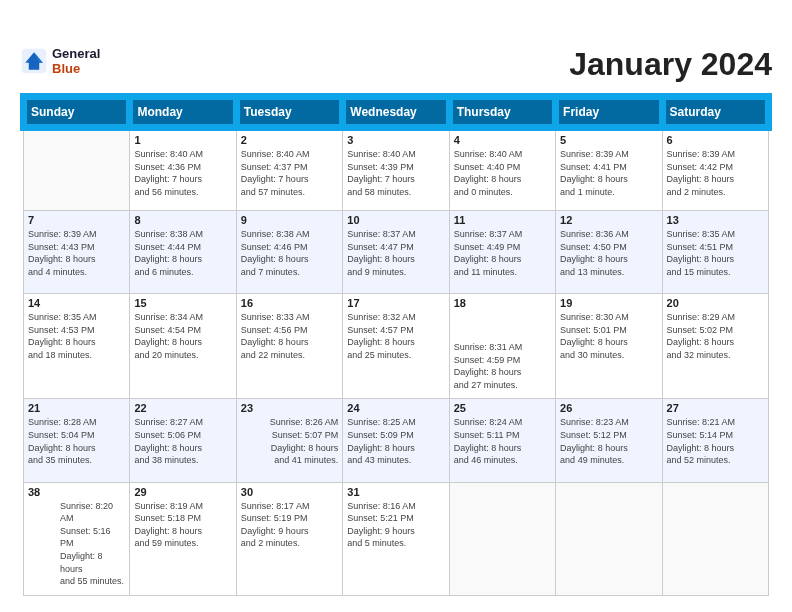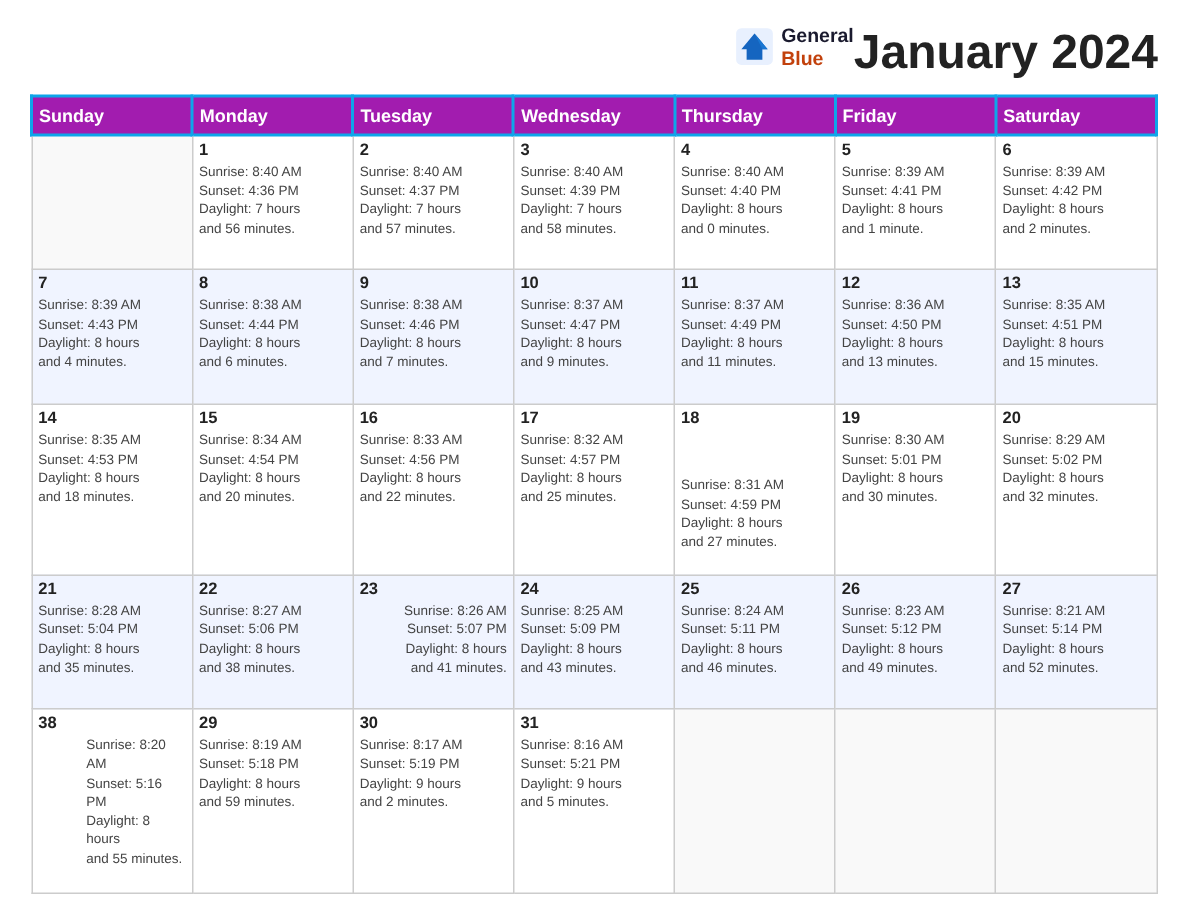--- a/index.html
+++ b/index.html
@@ -12,23 +12,24 @@
     }
     .page {
       width: 792px;
       height: 612px;
       padding: 16px 20px;
       display: flex;
       flex-direction: column;
     }
     .header {
       display: flex;
-      justify-content: flex-end;
+      justify-content: space-between;
       align-items: flex-start;
       margin-bottom: 10px;
+      margin-top: 30px;
     }
     .logo {
       display: flex;
       align-items: center;
       gap: 4px;
     }
     .logo-icon {
       width: 28px;
       height: 28px;
     }
@@ -45,27 +46,27 @@
       color: #444;
     }
     .calendar {
       flex: 1;
       border: 1px solid #ccc;
       border-collapse: collapse;
       width: 100%;
       table-layout: fixed;
     }
     .calendar th {
-      background: #a21caf;
+      background: #0369a1;
       color: #fff;
       font-size: 12px;
       font-weight: bold;
       padding: 5px 4px;
       text-align: left;
-      border: 2px solid #0ea5e9;
+      border: 7px solid #0ea5e9;
     }
     .calendar td {
       border: 1px solid #ccc;
       vertical-align: top;
       padding: 3px 4px;
       font-size: 9.5px;
       color: #333;
       height: 80px;
     }
     .day-num {

